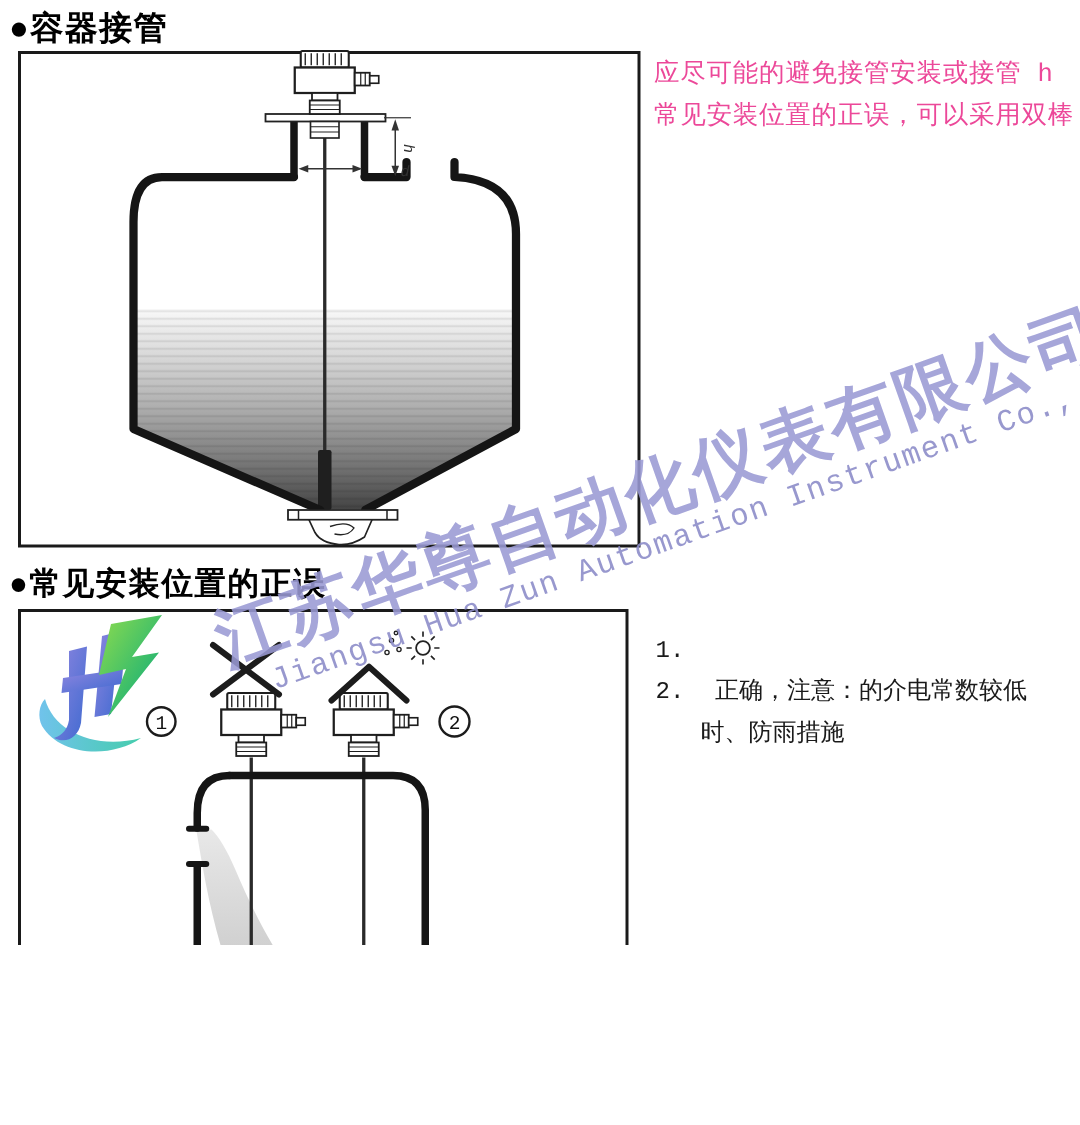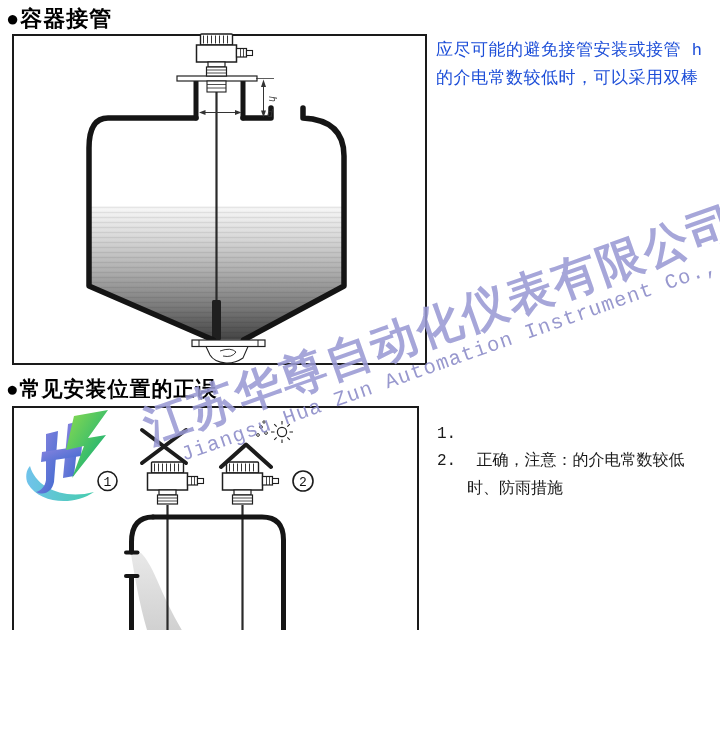--- a/index.html
+++ b/index.html
@@ -11,21 +11,21 @@
     position:absolute;left:6px;margin:0;font-weight:700;color:#000;
     letter-spacing:1px;white-space:nowrap;z-index:2;
   }
   .title1{top:4px;font-size:22px;}
   .title2{top:375px;font-size:21px;}
   .figure-svg{position:absolute;left:0;z-index:1;}
   #fig1{top:0;}
   #fig2{top:398px;}
   .notes1{
     position:absolute;left:436px;top:37px;z-index:2;
-    font-size:17px;line-height:27.5px;letter-spacing:.5px;white-space:nowrap;color:#1d4ed8;
+    font-size:17px;line-height:27.5px;letter-spacing:.5px;white-space:nowrap;color:#ec4899;
   }
   .notes2{
     position:absolute;left:437px;top:421px;z-index:2;
     font-size:16px;line-height:27.4px;color:#1a1a1a;
   }
   .note-row{display:flex;align-items:flex-start;}
   .note-num{width:30px;flex:none;}
   .note-text{width:220px;white-space:pre-wrap;}
   .logo-svg{position:absolute;left:16px;top:404px;z-index:5;}
   .wm{position:absolute;z-index:10;white-space:nowrap;pointer-events:none;}
@@ -113,21 +113,21 @@
       <path d="M201,112.5 H240"></path>
       <polygon points="199,112.5 205.5,110 205.5,115" fill="#333" stroke="none"></polygon>
       <polygon points="241.5,112.5 235,110 235,115" fill="#333" stroke="none"></polygon>
       <text x="272" y="99" transform="rotate(90 272 96)" font-size="10" font-style="italic" fill="#333" stroke="none">h</text>
       <text x="267" y="117" font-size="10" font-style="italic" fill="#333" stroke="none">d</text>
     </g>
   </svg>
 
   <div class="notes1">
     <div>应尽可能的避免接管安装或接管 h</div>
-    <div>的介电常数较低时，可以采用双棒</div>
+    <div>常见安装位置的正误，可以采用双棒</div>
   </div>
 
   <h2 class="title title2">●常见安装位置的正误</h2>
 
   <svg id="fig2" class="figure-svg" width="430" height="352" viewBox="0 398 430 352">
     <defs>
       <linearGradient id="pileGrad" gradientUnits="userSpaceOnUse" x1="0" y1="628" x2="0" y2="727">
         <stop offset="0" stop-color="#c9c9c9"></stop>
         <stop offset="0.18" stop-color="#b4b4b4"></stop>
         <stop offset="0.5" stop-color="#8a8a8a"></stop>

